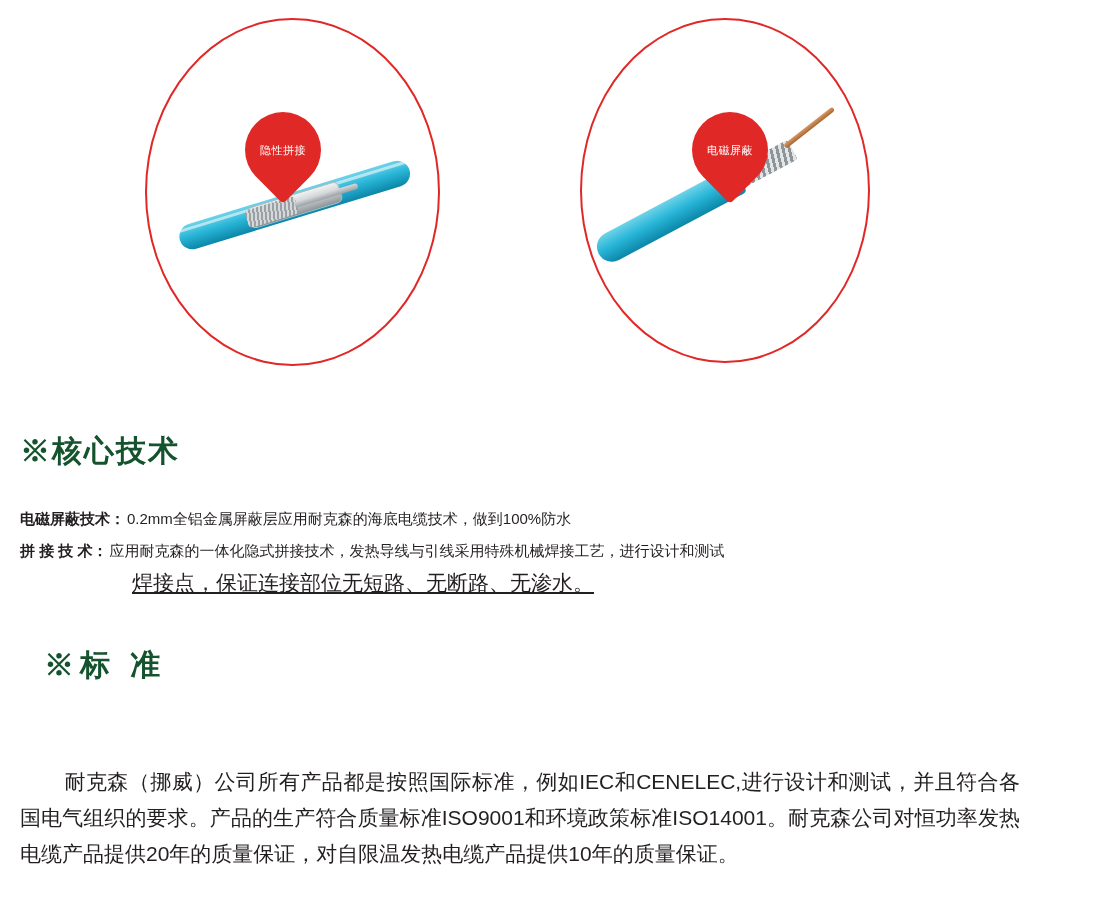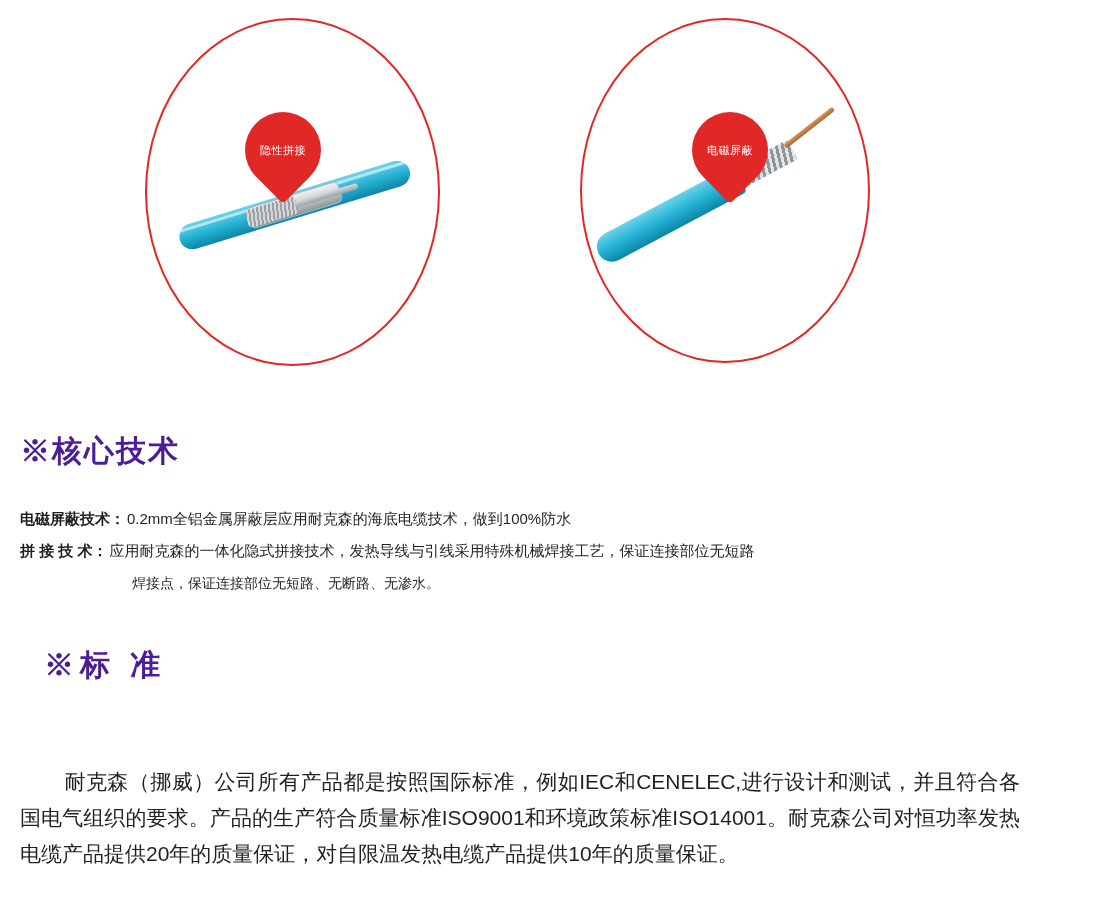--- a/index.html
+++ b/index.html
@@ -178,21 +178,21 @@
 
   
   .content {
     position: absolute;
     left: 0;
     top: 395px;
     width: 1108px;
   }
 
   .section-title {
-    color: #4c1d95;
+    color: #14532d;
     font-size: 30px;
     font-weight: bold;
     letter-spacing: 2px;
     margin: 0;
     padding: 0;
   }
   .section-title.core { position: absolute; left: 20px; top: 36px; }
   .section-title.standard { position: absolute; left: 20px; top: 250px; letter-spacing: 6px; margin-left: 24px; }
 
   .spec-list {
@@ -211,23 +211,24 @@
   .spec-label {
     font-weight: bold;
     white-space: nowrap;
     flex: 0 0 auto;
   }
   .spec-text {
     flex: 1 1 auto;
     padding-left: 2px;
   }
   .spec-cont {
-    font-size: 14px;
+    font-size: 21px;
     line-height: 32px;
     padding-left: 112px;
+    text-decoration: underline;
   }
 
   .standard-body {
     position: absolute;
     left: 20px;
     top: 348px;
     width: 1000px;
     font-size: 21px;
     line-height: 36px;
     text-align: justify;
@@ -276,21 +277,21 @@
 
   <h2 class="section-title core">※核心技术</h2>
 
   <div class="spec-list">
     <div class="spec-row">
       <span class="spec-label">电磁屏蔽技术：</span>
       <span class="spec-text">0.2mm全铝金属屏蔽层应用耐克森的海底电缆技术，做到100%防水</span>
     </div>
     <div class="spec-row">
       <span class="spec-label">拼 接  技  术：</span>
-      <span class="spec-text">应用耐克森的一体化隐式拼接技术，发热导线与引线采用特殊机械焊接工艺，保证连接部位无短路</span>
+      <span class="spec-text">应用耐克森的一体化隐式拼接技术，发热导线与引线采用特殊机械焊接工艺，进行设计和测试</span>
     </div>
     <div class="spec-cont">焊接点，保证连接部位无短路、无断路、无渗水。</div>
   </div>
 
   <h2 class="section-title standard">※标 准</h2>
 
   <p class="standard-body"><span class="indent"></span><span>耐克森（挪威）公司所有产品都是按照国际标准，例如IEC和CENELEC,进行设计和测试，并且符合各国电气组织的要求。产品的生产符合质量标准ISO9001和环境政策标准ISO14001。耐克森公司对恒功率发热电缆产品提供20年的质量保证，对自限温发热电缆产品提供10年的质量保证。</span></p>
 
 </div>
 

